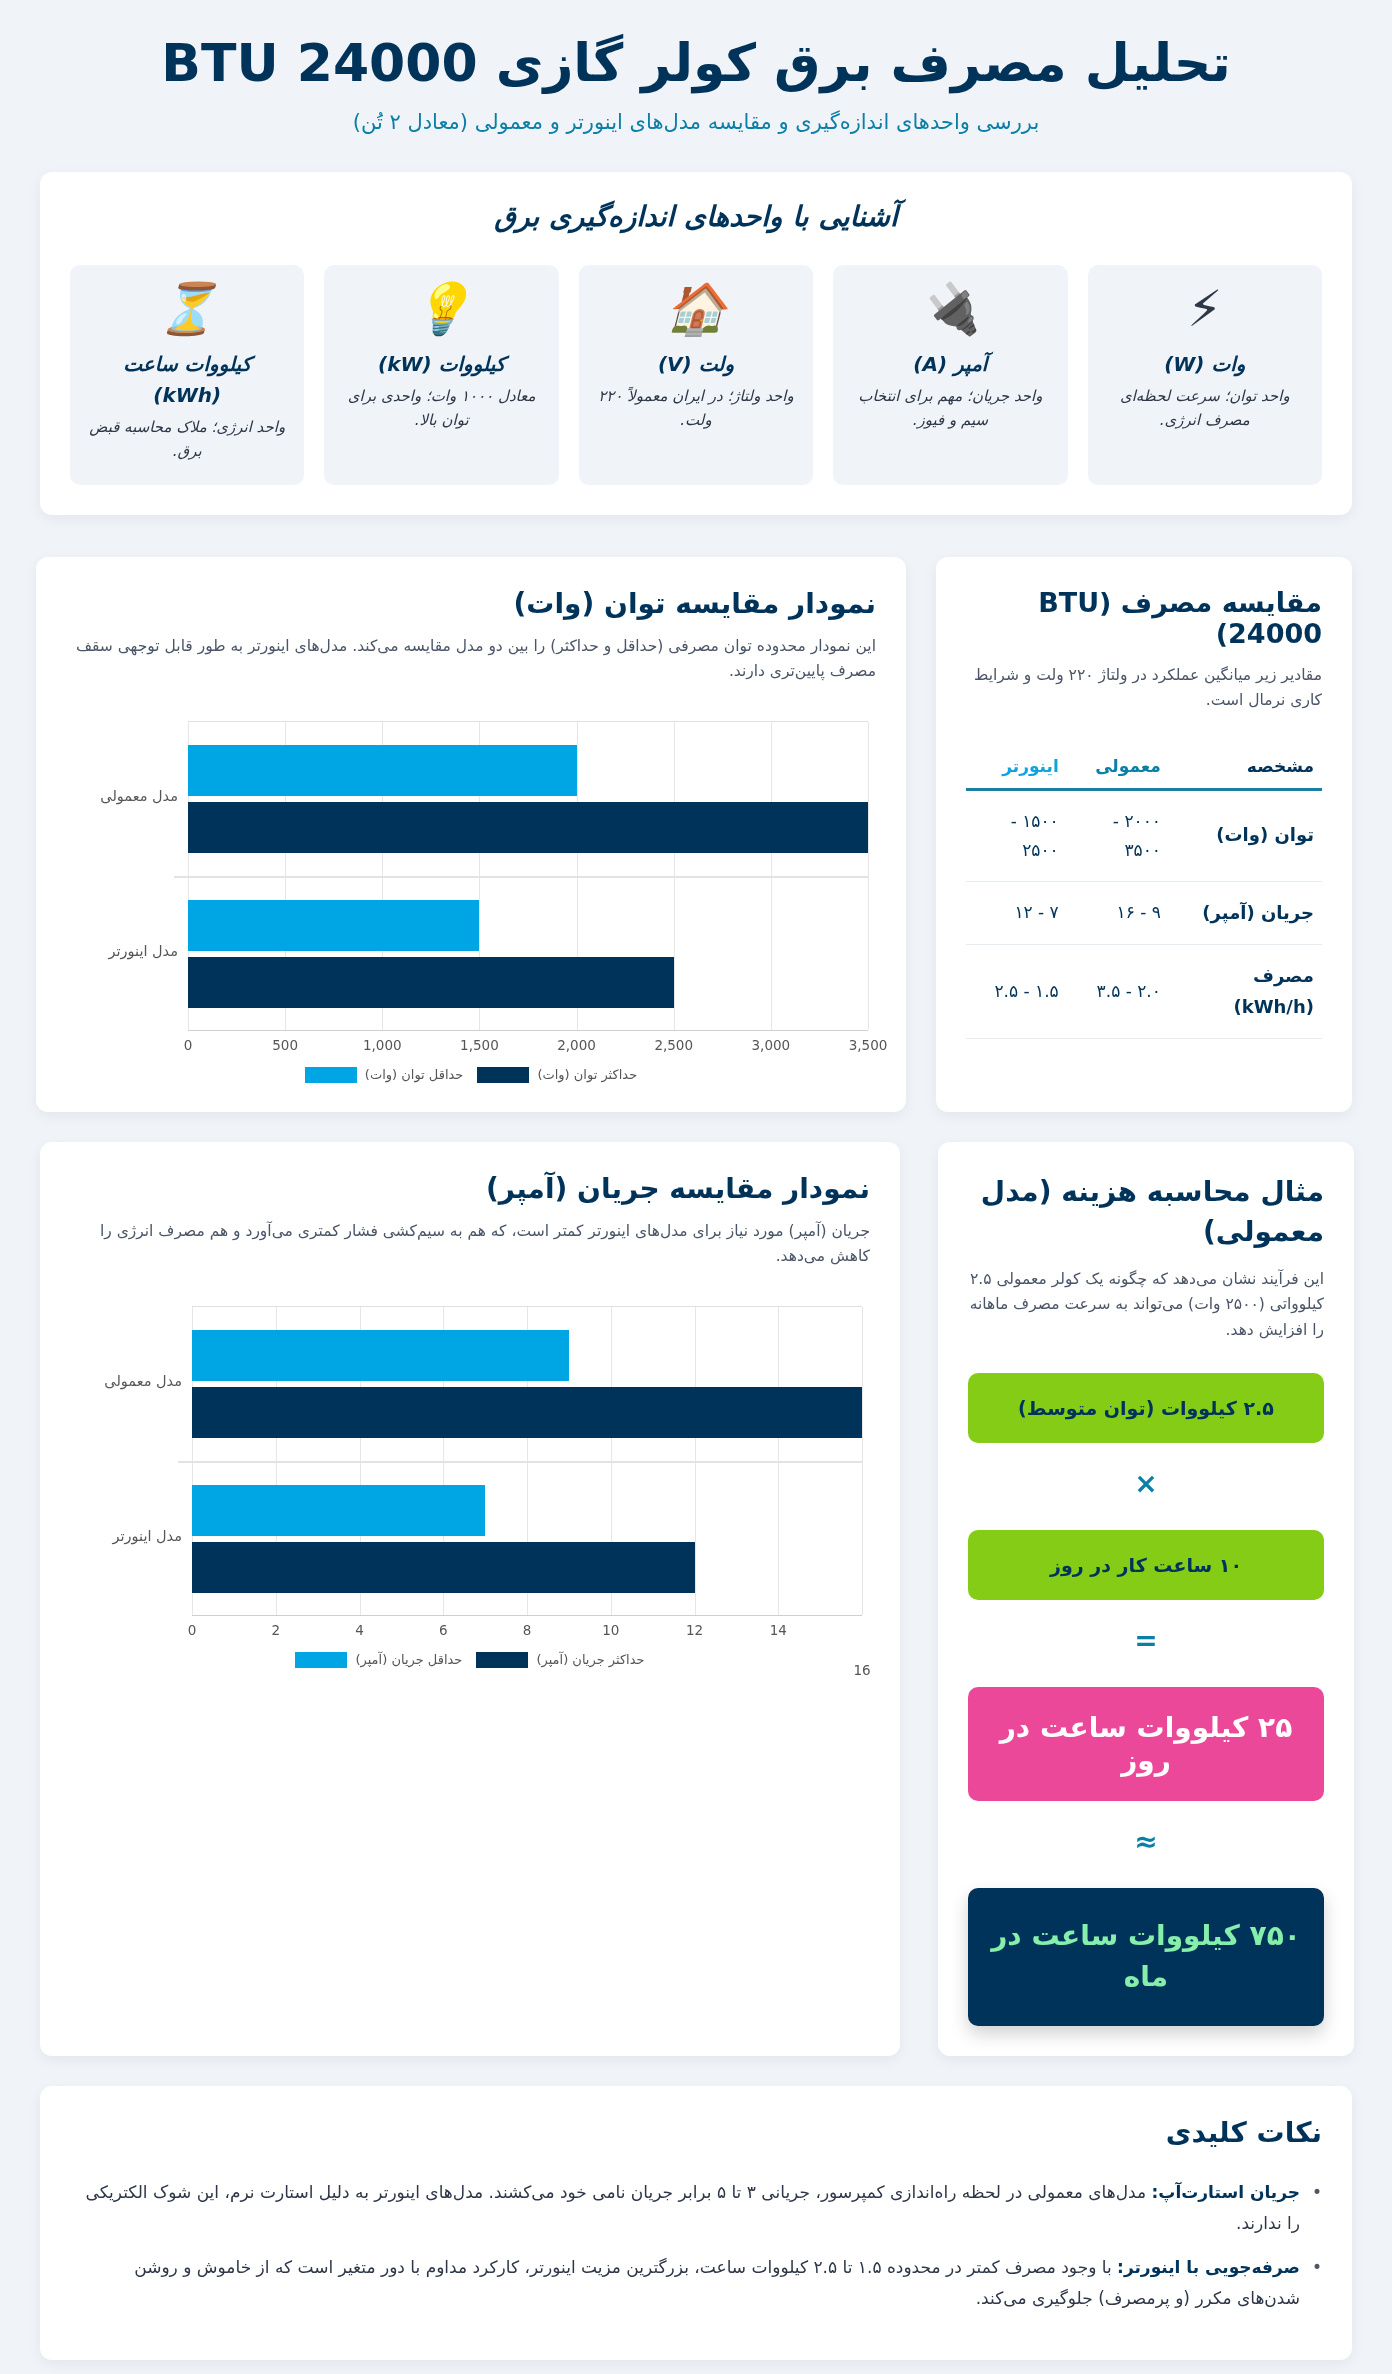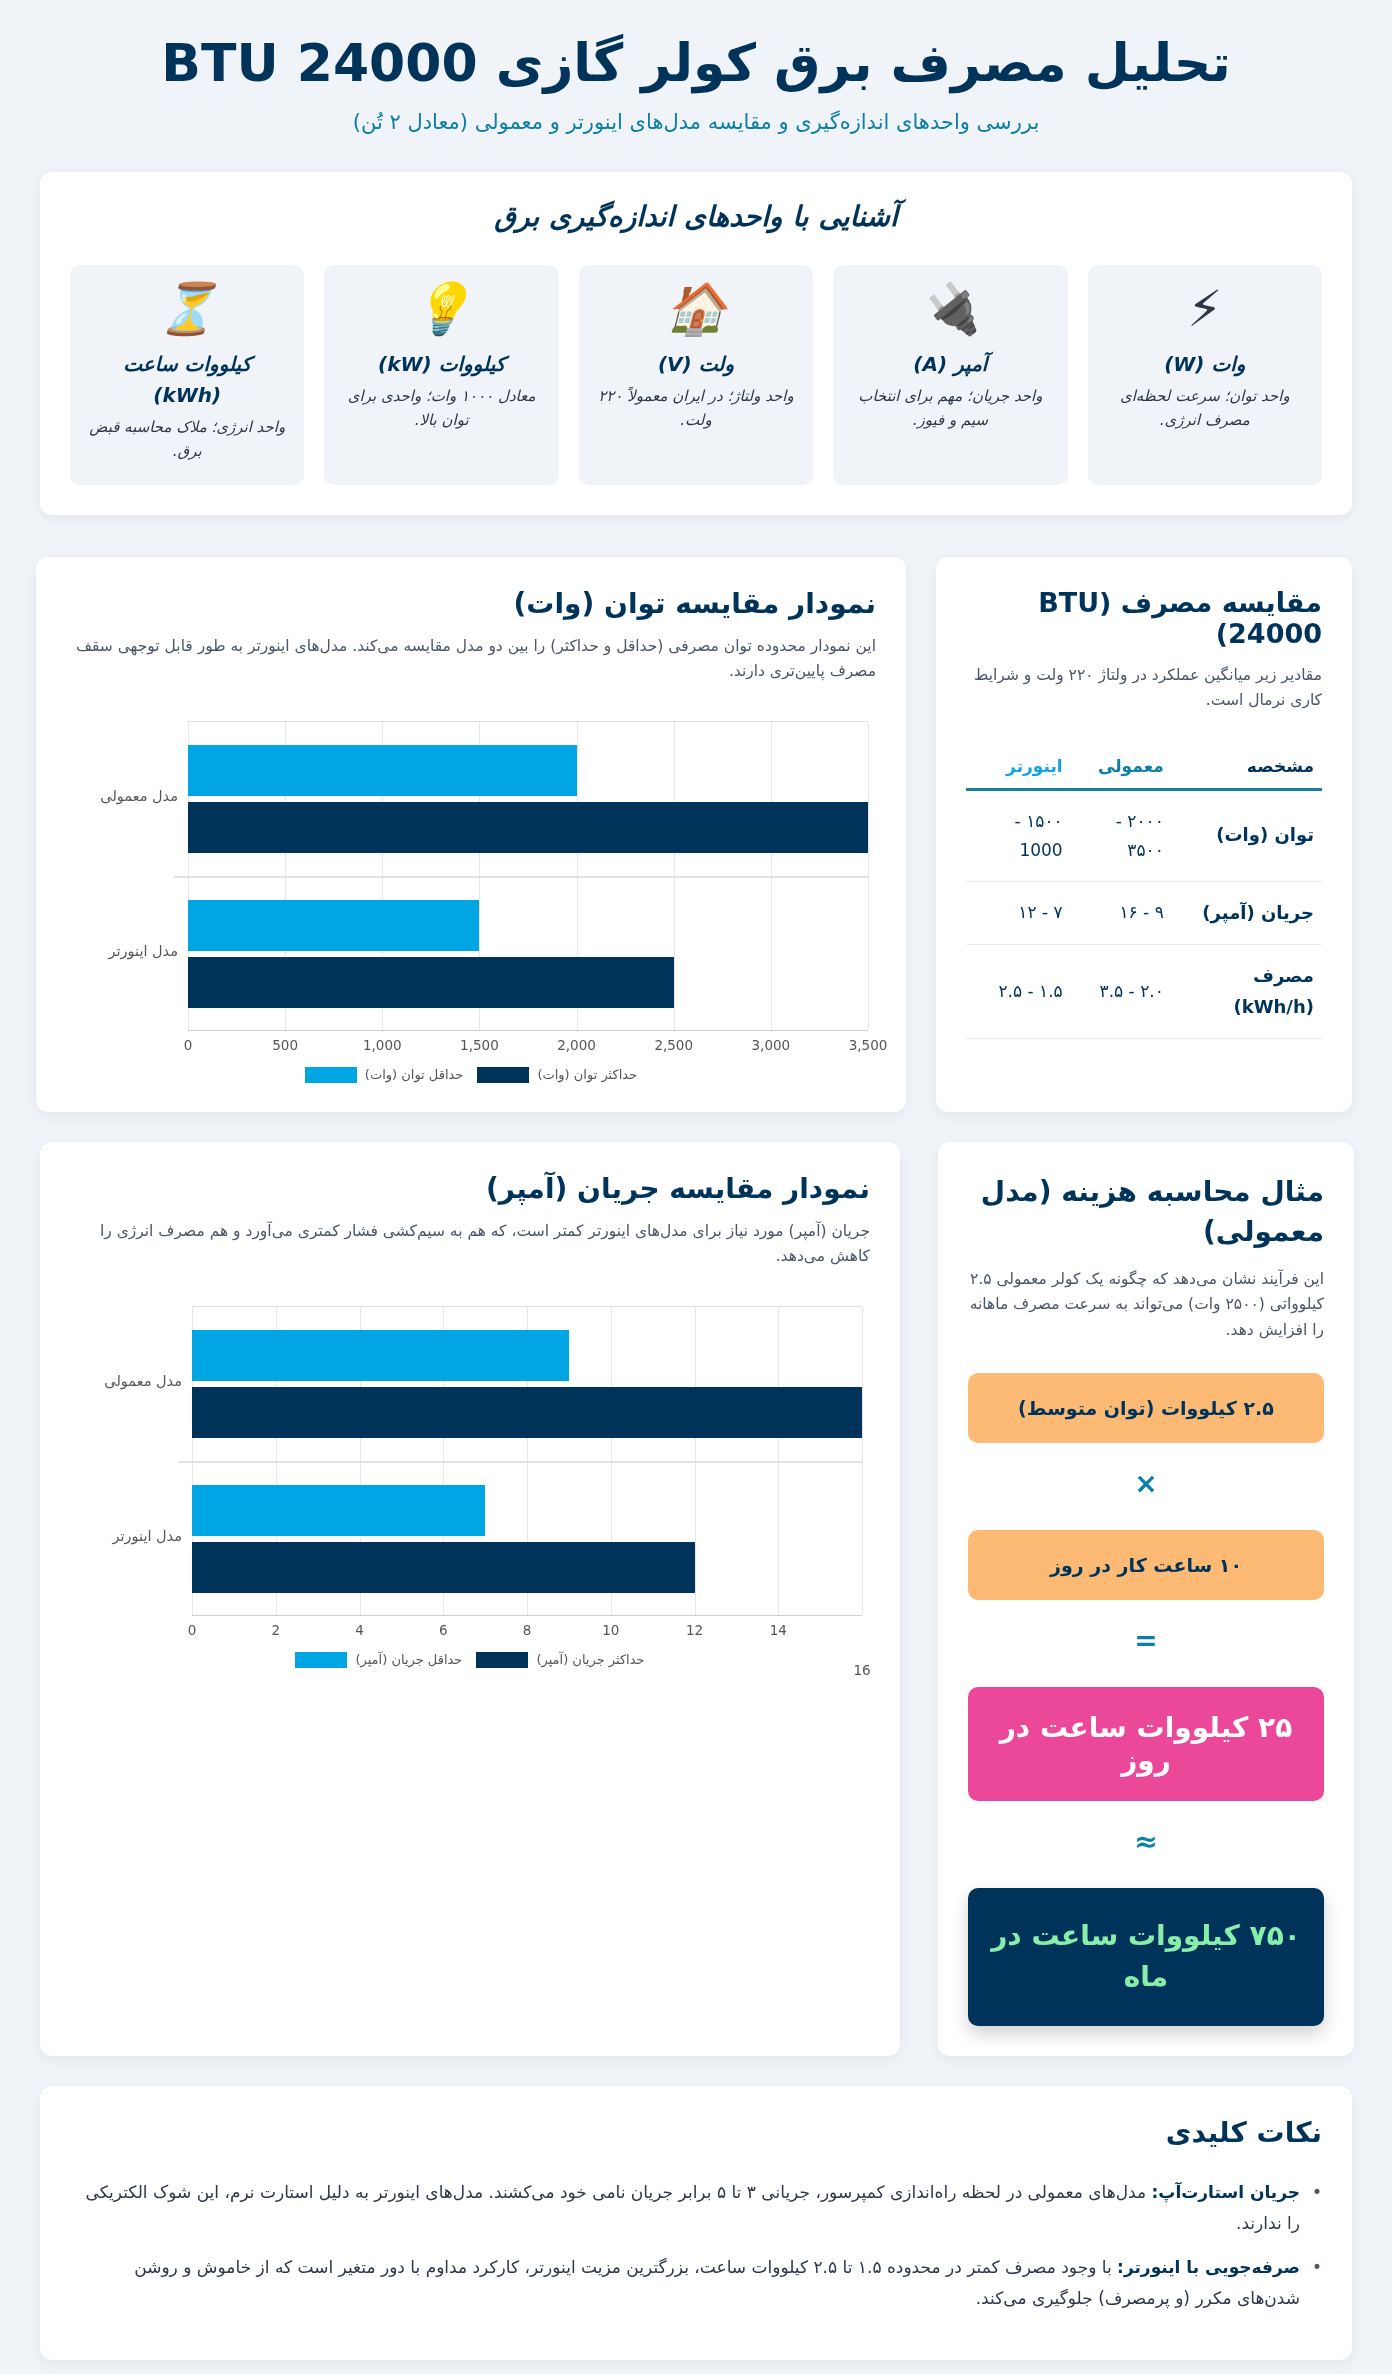--- a/index.html
+++ b/index.html
@@ -61,21 +61,21 @@
   .xtick { position: absolute; font-size: 13.5px; color: #555; transform: translateX(-50%); direction: ltr; }
   .legend { position: absolute; display: flex; gap: 14px; align-items: center; font-size: 13px; color: #555; direction: rtl; }
   .legend-item { display: flex; align-items: center; gap: 8px; flex-direction: row; }
   .swatch { width: 52px; height: 16px; display: inline-block; }
 
   
   .row3 { display: grid; grid-template-columns: 1fr 416px; gap: 38px; margin-bottom: 30px; direction: ltr; }
   .row3 > .card { direction: rtl; min-height: 886px; }
   .calc-card .card-title { font-size: 28px; line-height: 1.45; }
   .calc-step {
-    background: #fdba74; border-radius: 10px; padding: 24px 10px;
+    background: #84cc16; border-radius: 10px; padding: 24px 10px;
     text-align: center; font-size: 19px; font-weight: bold; color: #003359; margin-top: 30px;
   }
   .calc-op { text-align: center; font-size: 28px; font-weight: bold; color: #0b7fa6; margin: 24px 0 0; }
   .calc-step.daily { background: #ec4899; color: #fff; font-size: 28px; }
   .calc-step.monthly {
     background: #003359; color: #86efac; font-size: 28px; line-height: 1.45; padding: 28px 20px;
     box-shadow: 0 8px 18px rgba(0,0,0,0.18);
   }
 
   
@@ -134,21 +134,21 @@
         <tr>
           <th class="h-spec">مشخصه</th>
           <th class="h-std">معمولی</th>
           <th class="h-inv">اینورتر</th>
         </tr>
       </thead>
       <tbody>
         <tr>
           <td class="spec">توان (وات)</td>
           <td>۲۰۰۰ - ۳۵۰۰</td>
-          <td>۱۵۰۰ - 1000</td>
+          <td>۱۵۰۰ - ۲۵۰۰</td>
         </tr>
         <tr>
           <td class="spec">جریان (آمپر)</td>
           <td>۹ - ۱۶</td>
           <td>۷ - ۱۲</td>
         </tr>
         <tr>
           <td class="spec">مصرف (kWh/h)</td>
           <td>۲.۰ - ۳.۵</td>
           <td>۱.۵ - ۲.۵</td>

